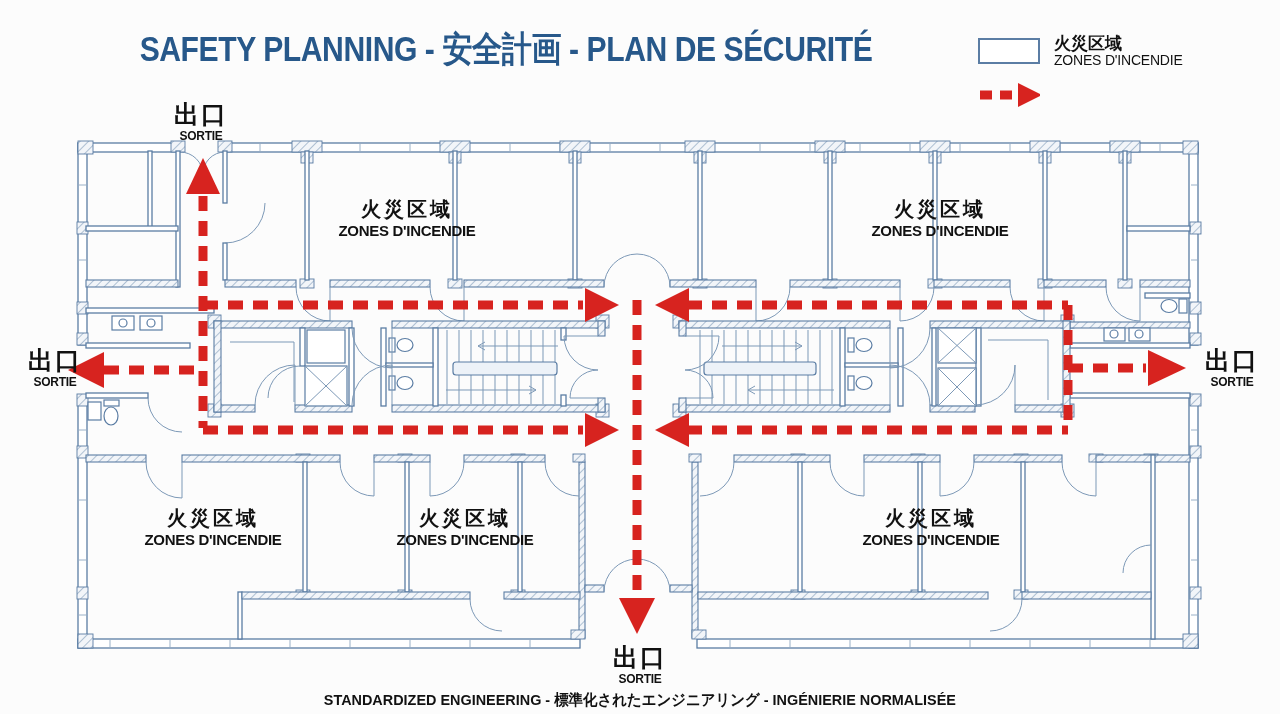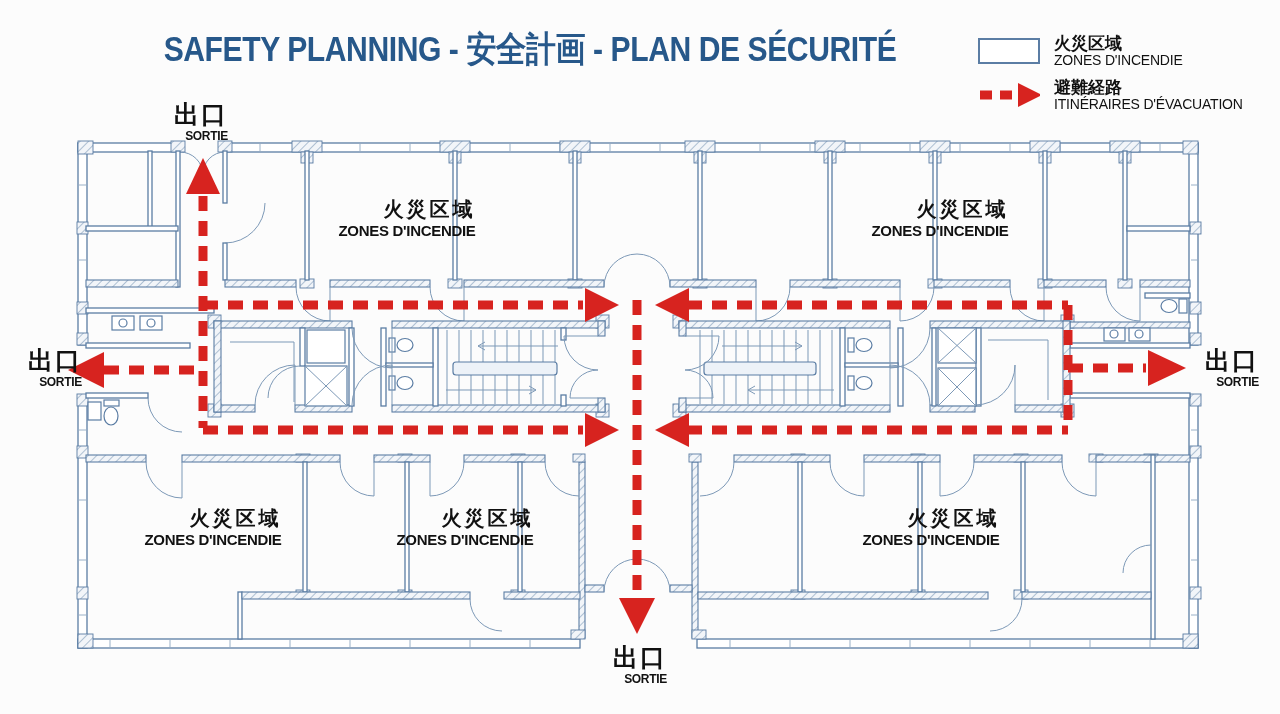--- a/index.html
+++ b/index.html
@@ -4,23 +4,23 @@
 <style>
   :root{
     --title-blue:#27588a; --plan-blue:#5b7da4; --evac-red:#d7231f;
     --text-black:#111111; --bg:#fcfcfc;
   }
   *{margin:0;padding:0;box-sizing:border-box}
   html,body{width:1280px;height:714px;overflow:hidden}
   body{background:var(--bg);font-family:"Liberation Sans",sans-serif;position:relative}
   .stage{position:absolute;inset:0;width:1280px;height:714px}
   .abs{position:absolute}
-  .ctr{transform:translateX(-50%);text-align:right}
-
-  .title-wrap{left:80px;top:26px;width:900px;text-align:center}
+  .ctr{transform:translateX(-50%);text-align:center}
+
+  .title-wrap{left:80px;top:26px;width:900px;}
   .title{display:inline-block;font-size:35px;font-weight:800;letter-spacing:-.5px;
          color:var(--title-blue);transform:scaleX(.86);transform-origin:center;white-space:nowrap}
 
   .legend{left:978px;top:34px;width:290px}
   .legend-row{position:absolute;left:0;display:flex;align-items:flex-start}
   .swatch{width:62px;height:26px;background:#fff;border:2px solid var(--plan-blue);margin-top:4px}
   .legend-text{margin-left:14px;line-height:1.12;white-space:nowrap}
   .legend-jp{font-size:17px;font-weight:700;color:var(--text-black)}
   .legend-latin{font-size:14px;font-weight:400;color:var(--text-black);letter-spacing:-.2px}
 
@@ -374,24 +374,20 @@
       <div class="legend-text">
         <div class="legend-jp">火災区域</div>
         <div class="legend-latin">ZONES D'INCENDIE</div>
       </div>
     </div>
     <div class="legend-row" style="top:44px">
       <svg width="62" height="30" style="margin-top:2px">
         <path d="M2,15 H40" stroke="var(--evac-red)" stroke-width="9" stroke-dasharray="12 8" fill="none"></path>
         <polygon points="40,3 40,27 64,15" fill="var(--evac-red)"></polygon>
       </svg>
-      <div class="legend-text">
-        <div class="legend-jp">避難経路</div>
-        <div class="legend-latin">ITINÉRAIRES D'ÉVACUATION</div>
-      </div>
     </div>
   </div>
 
   <div class="abs ctr exit-label" style="left:201px;top:102px">
     <div class="exit-jp">出口</div>
     <div class="exit-latin">SORTIE</div>
   </div>
   <div class="abs ctr exit-label" style="left:55px;top:348px">
     <div class="exit-jp">出口</div>
     <div class="exit-latin">SORTIE</div>
@@ -419,14 +415,17 @@
   </div>
   <div class="abs ctr zone-label" style="left:465px;top:508px">
     <div class="zone-jp">火災区域</div>
     <div class="zone-latin">ZONES D'INCENDIE</div>
   </div>
   <div class="abs ctr zone-label" style="left:931px;top:508px">
     <div class="zone-jp">火災区域</div>
     <div class="zone-latin">ZONES D'INCENDIE</div>
   </div>
 
+  <div class="abs footer">
+    <span>STANDARDIZED ENGINEERING - 標準化されたエンジニアリング - INGÉNIERIE NORMALISÉE</span>
+  </div>
 
 </div>
 
 </body></html>

